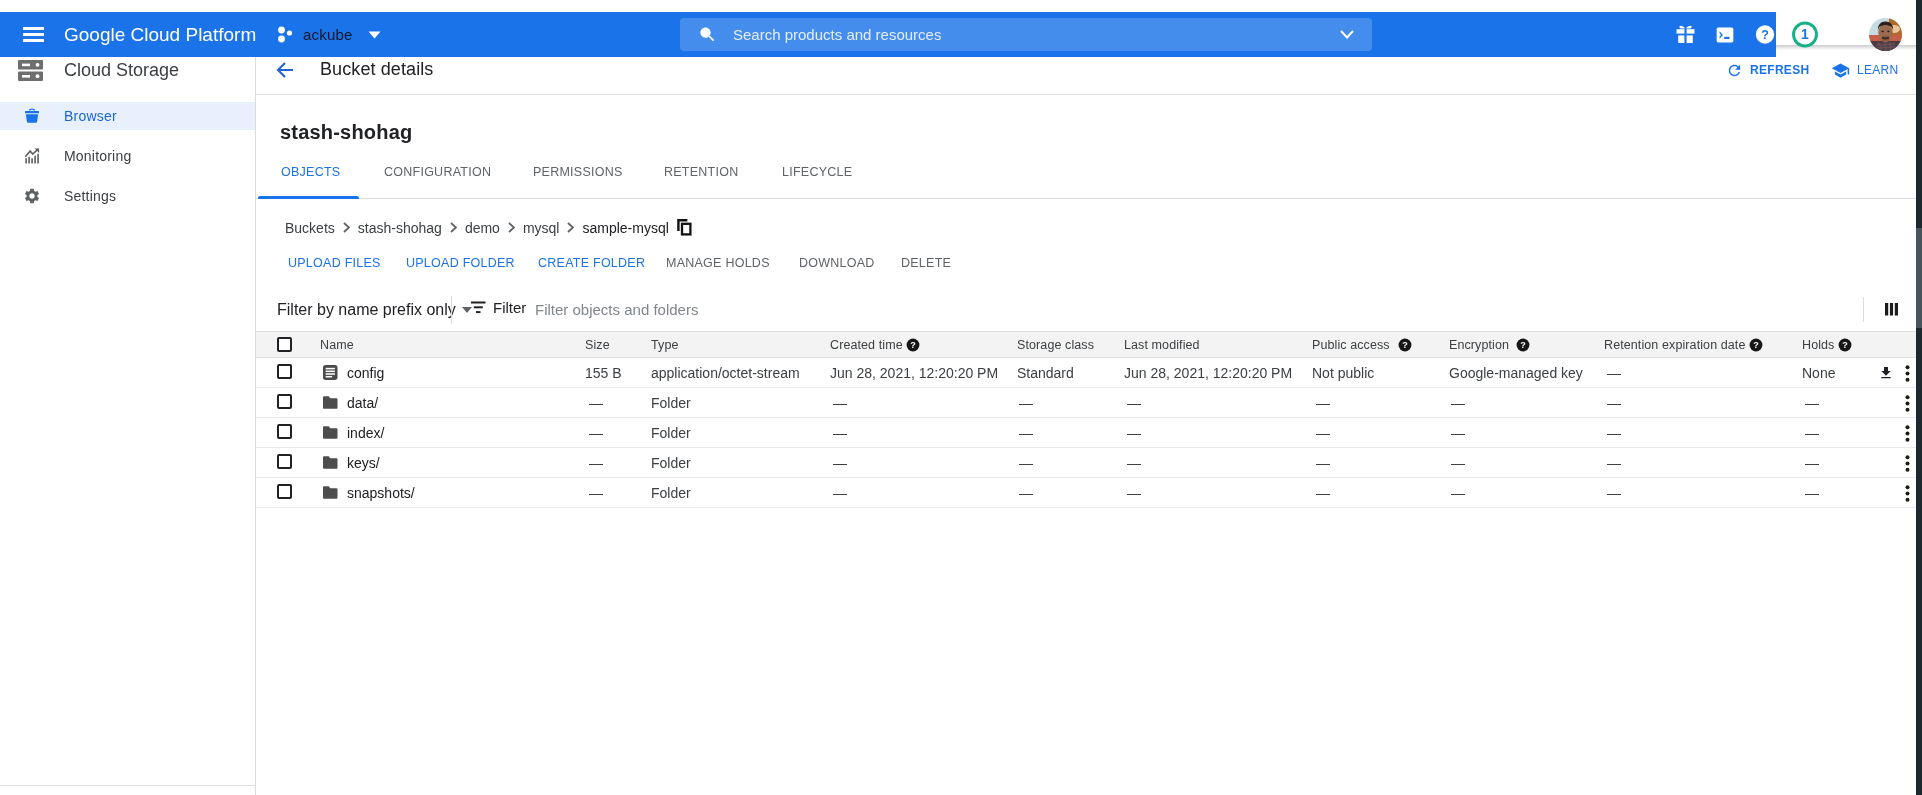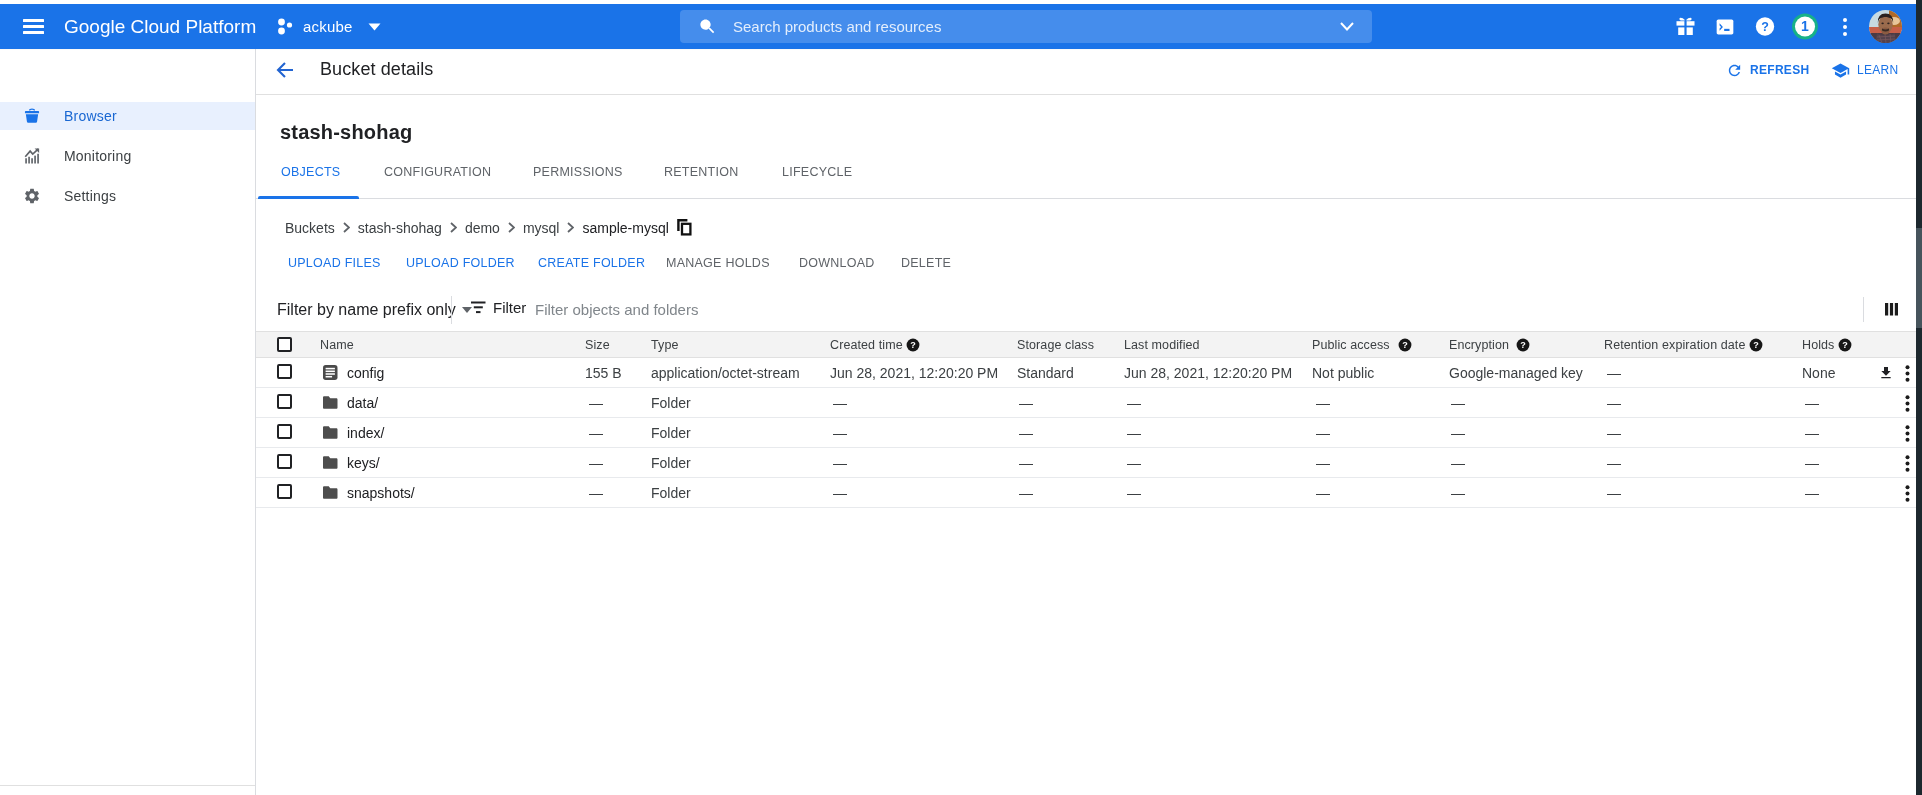--- a/index.html
+++ b/index.html
@@ -1,25 +1,25 @@
 <!DOCTYPE html>
 <html><head>
 <meta charset="utf-8">
 <style>
   * { margin:0; padding:0; box-sizing:border-box; }
   html,body { width:1922px; height:795px; overflow:hidden; background:#fff;
     font-family:"Liberation Sans", sans-serif; }
   
-  #appbar { position:absolute; left:0; top:4px; width:1922px; height:45px; background:#1a73e8; z-index:20; }
+  #appbar { position:absolute; left:0; top:12px; width:1776px; height:45px; background:#1a73e8; z-index:20; }
   #barshadow { position:absolute; left:0; top:45px; width:1922px; height:5px;
     background:linear-gradient(to bottom, rgba(0,0,0,0.20), rgba(0,0,0,0)); z-index:19; }
   .hamb { position:absolute; left:23px; top:15px; width:21px; height:14px; }
   .hamb div { height:2.8px; background:#fff; margin-bottom:3.1px; border-radius:0.5px;}
   #logo { position:absolute; left:64px; top:12px; color:#fff; font-size:19px; font-weight:400; letter-spacing:0px; }
-  #projsel { position:absolute; left:276px; top:0; height:45px; display:flex; align-items:center; color:#ffffff; }
+  #projsel { position:absolute; left:276px; top:0; height:45px; display:flex; align-items:center; color:#0f172a; }
   #projname { font-size:15px; font-weight:500; margin-left:8px; letter-spacing:0.2px;}
   #search { position:absolute; left:680px; top:6px; width:692px; height:33px; border-radius:4px;
     background:rgba(255,255,255,0.19); display:flex; align-items:center; }
   #search .ph { color:rgba(255,255,255,0.85); font-size:15px; margin-left:16px; }
   
   .topic { position:absolute; top:0; height:45px; display:flex; align-items:center; justify-content:center;}
   
   #sidebar { position:absolute; left:0; top:45px; width:256px; height:750px; background:#fff;
     border-right:1px solid #dadce0; z-index:5;}
   #sbheader { position:absolute; left:0; top:0; width:255px; height:50px; display:flex; align-items:center; }
@@ -161,20 +161,31 @@
         <path d="M13 18.6 Q16.5 20.4 20 18.6 L20 20.5 Q16.5 22.5 13 20.5 Z" fill="#3a2a24"></path>
         <ellipse cx="13.6" cy="13.4" rx="1.2" ry="0.8" fill="#2e2320"></ellipse>
         <ellipse cx="19.4" cy="13.4" rx="1.2" ry="0.8" fill="#2e2320"></ellipse>
       </g>
     </svg>
   </div>
 </div>
 <div id="barshadow"></div>
 
 <div id="sidebar">
+  <div id="sbheader">
+    <svg width="25" height="21" viewBox="0 0 25 21" style="margin-left:18px;">
+      <rect x="0" y="0" width="25" height="9.5" rx="1" fill="#6e6e6e"></rect>
+      <rect x="0" y="11.5" width="25" height="9.5" rx="1" fill="#6e6e6e"></rect>
+      <rect x="4" y="3.6" width="8" height="2.6" fill="#fff"></rect>
+      <rect x="4" y="15" width="8" height="2.6" fill="#fff"></rect>
+      <circle cx="19.5" cy="4.8" r="1.9" fill="#fff"></circle>
+      <circle cx="19.5" cy="16.2" r="1.9" fill="#fff"></circle>
+    </svg>
+    <span class="t">Cloud Storage</span>
+  </div>
   <div class="navitem navsel" style="top:57px;">
     <svg class="ic" viewBox="0 0 24 24" fill="#1a73e8">
         <path d="M8 4.6 Q8 2 12 2 Q16 2 16 4.6 L14.4 4.6 Q14.4 3.6 12 3.6 Q9.6 3.6 9.6 4.6 Z"></path>
         <path d="M3.6 5.2 L20.4 5.2 Q21.4 5.2 21.4 6.4 L21.4 8.2 L2.6 8.2 L2.6 6.4 Q2.6 5.2 3.6 5.2 Z"></path>
         <path d="M3.8 9.7 L20.2 9.7 L18.8 19.4 Q18.6 21 17.1 21 L6.9 21 Q5.4 21 5.2 19.4 Z"></path>
       </svg>
     <span class="lbl">Browser</span>
   </div>
   <div class="navitem" style="top:97px;">
     <svg class="ic" viewBox="0 0 24 24">

